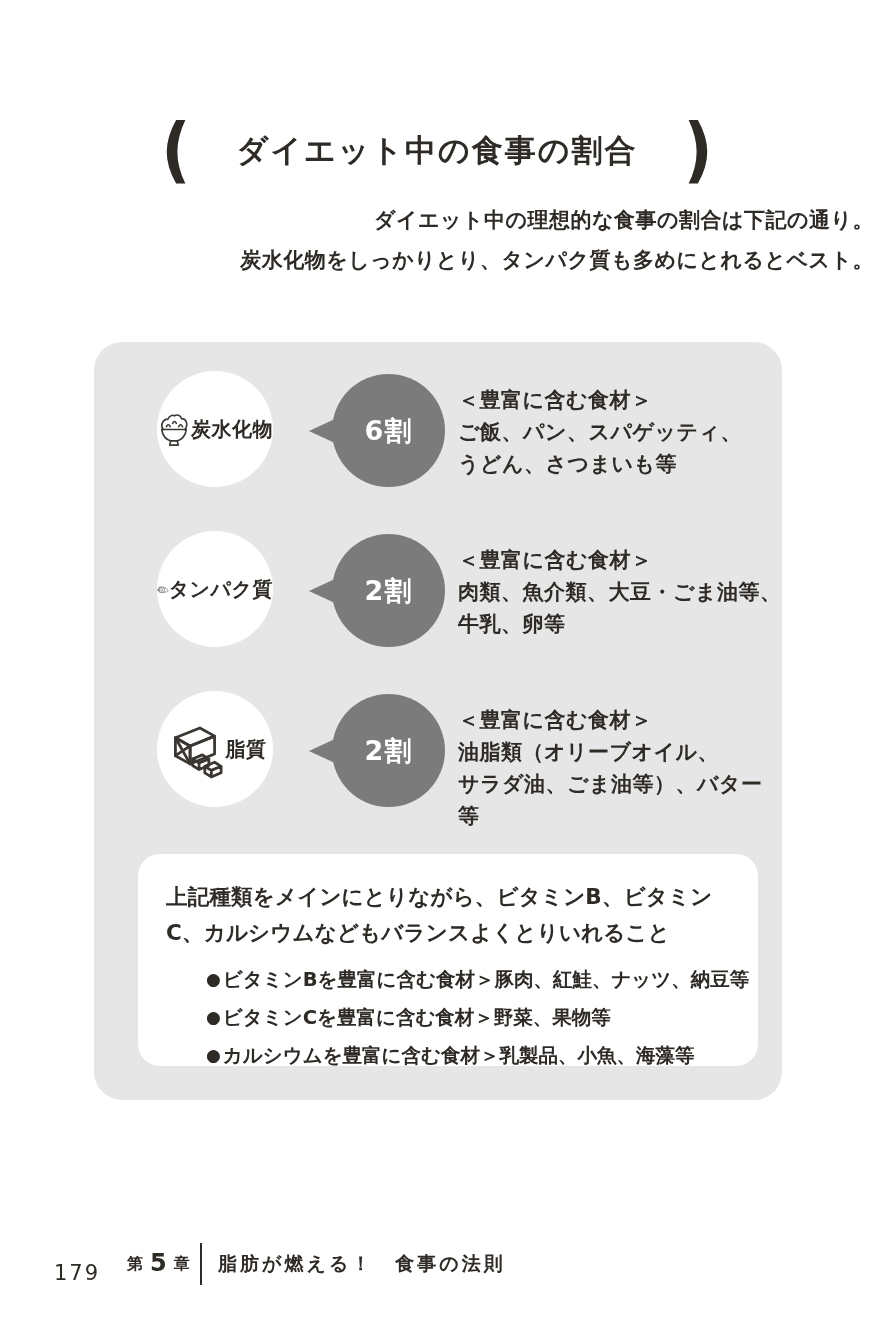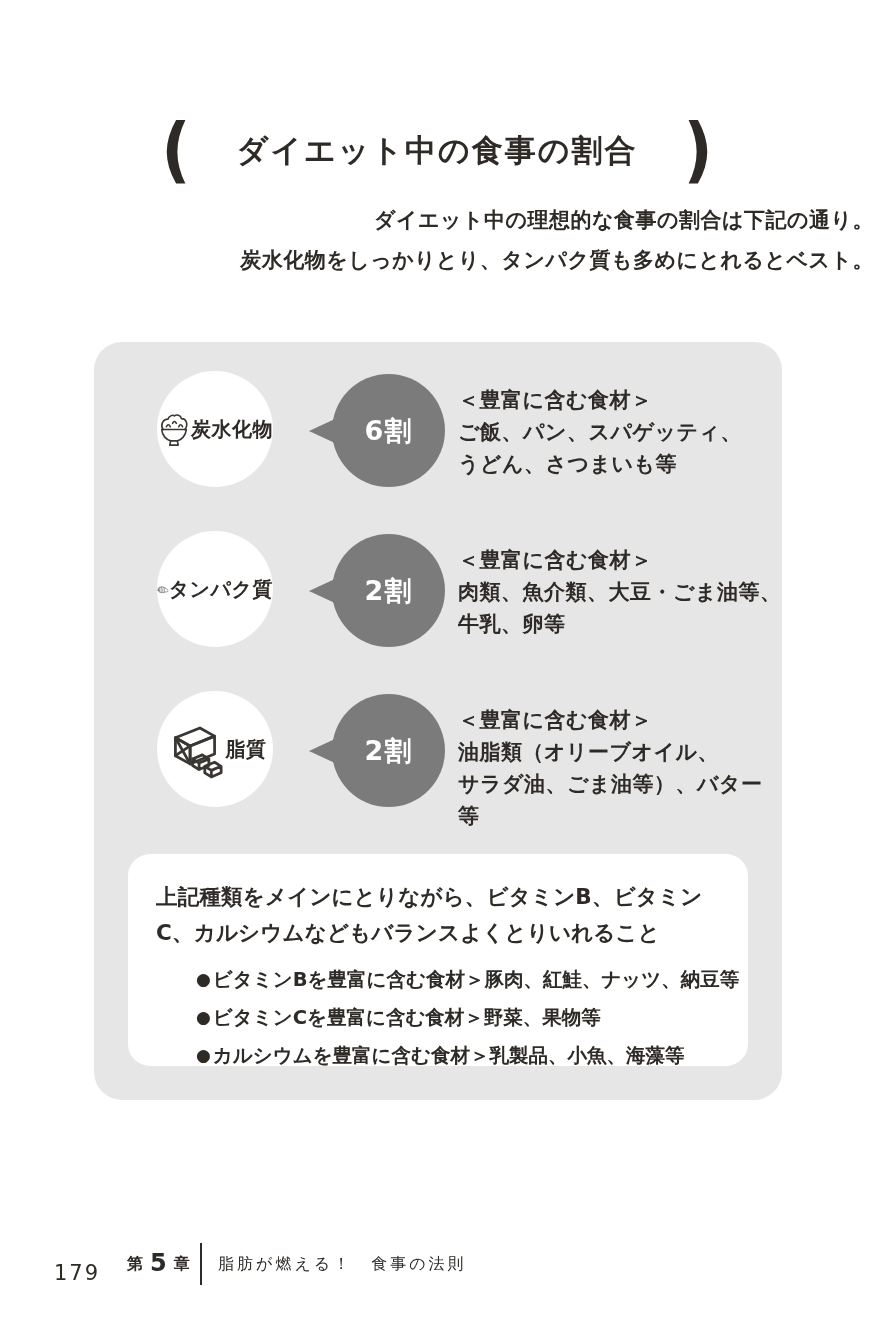--- a/index.html
+++ b/index.html
@@ -44,35 +44,35 @@
   .bubble::before{content:"";position:absolute;left:-23px;top:50%;
     transform:translateY(-50%);width:0;height:0;
     border-top:13px solid transparent;border-bottom:13px solid transparent;
     border-right:28px solid var(--bubble);}
 
   .foods{position:absolute;left:364px;top:14px;line-height:32px;}
   .foods-heading{font-size:21px;font-weight:700;letter-spacing:0.5px;}
   .foods-line{font-size:21px;font-weight:600;letter-spacing:0.5px;}
 
   
-  .note-box{position:absolute;left:34px;top:512px;width:620px;height:212px;
+  .note-box{position:absolute;left:44px;top:512px;width:620px;height:212px;
     background:#fff;border-radius:22px;padding:25px 30px 0 28px;}
   .note-heading{font-size:21.5px;font-weight:700;line-height:36px;letter-spacing:0.2px;}
   .note-bullets{margin-top:10px;}
   .bullet-line{font-size:19.5px;font-weight:600;line-height:37px;white-space:nowrap;margin-left:40px;}
   .bullet-dot{font-size:17px;margin-right:2px;position:relative;top:-1px;}
 
   
   .footer{position:absolute;left:54px;top:1243px;display:flex;align-items:center;height:42px;}
   .page-number{font-size:21px;font-weight:400;letter-spacing:2px;width:73px;margin-top:18px;}
   .chapter-label{display:flex;align-items:center;gap:7px;width:70px;}
   .chapter-prefix,.chapter-suffix{font-size:16px;font-weight:600;}
   .chapter-number{font-size:24px;font-weight:700;position:relative;top:-1px;}
   .footer-divider{width:2px;height:42px;background:var(--ink);margin:0 16px 0 3px;}
-  .chapter-title{font-size:16px;font-weight:400;letter-spacing:3px;}
+  .chapter-title{font-size:19px;font-weight:700;letter-spacing:3px;}
 
   
   .icon-stroke{fill:none;stroke:#3a3733;stroke-width:3.4;
     stroke-linecap:round;stroke-linejoin:round;}
 </style>
 </head>
 <body>
 
 <div class="page">
 

